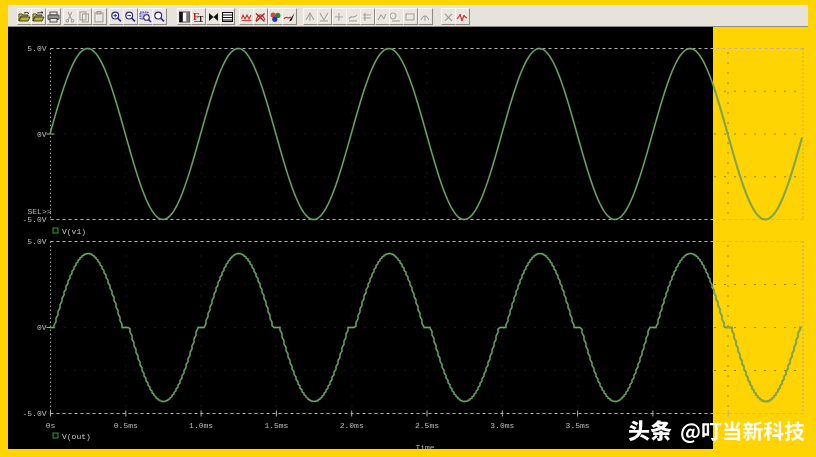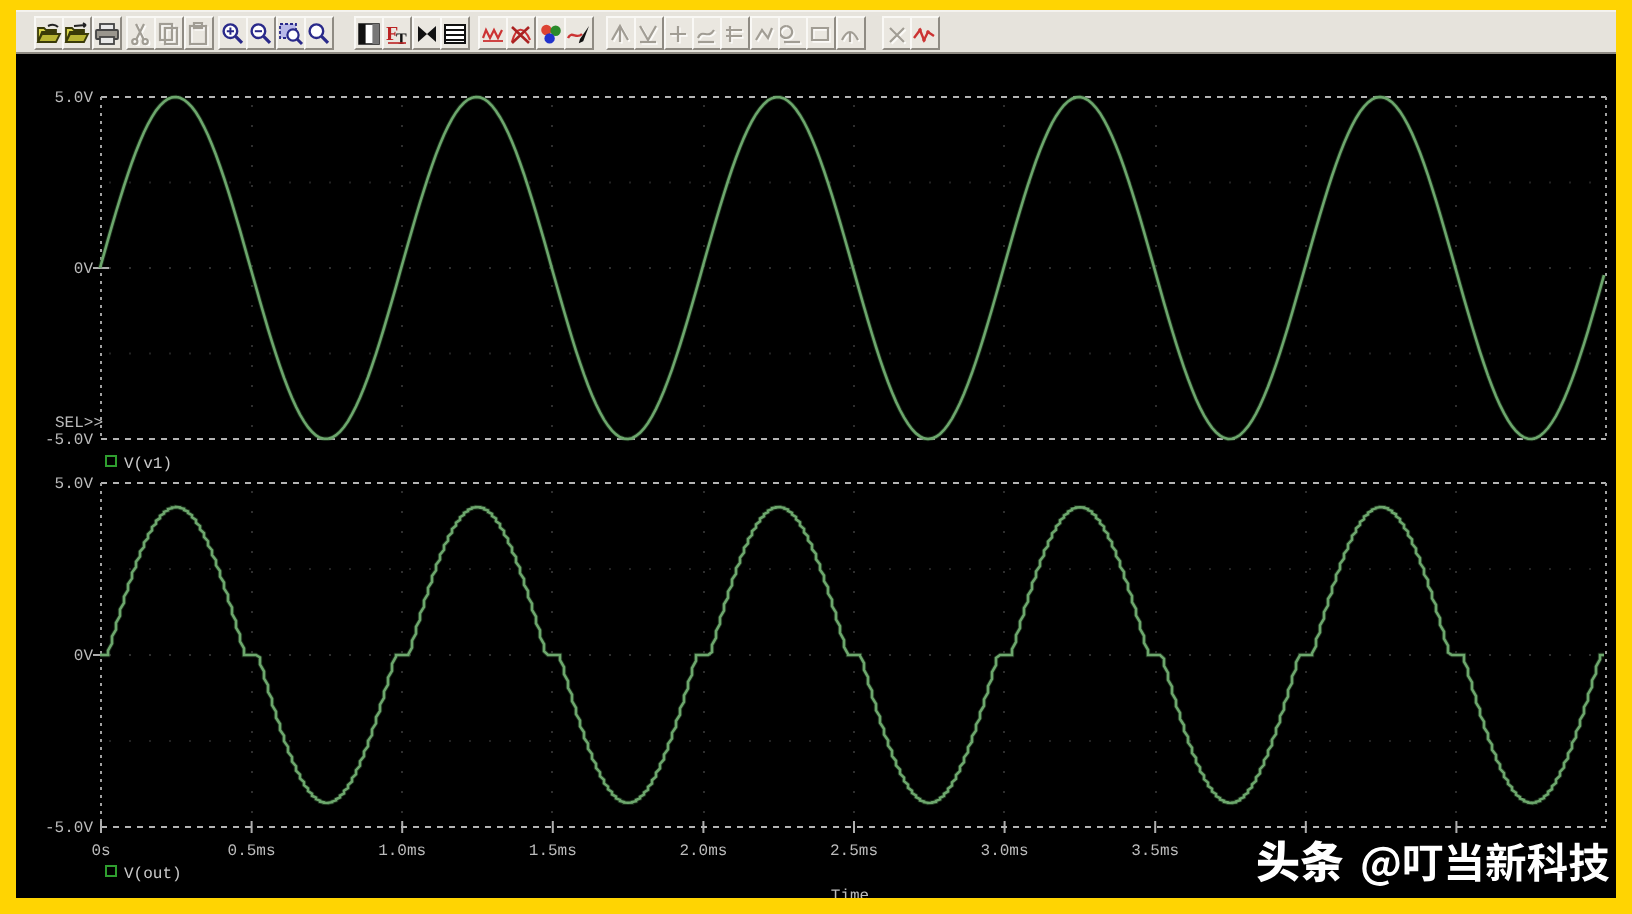--- a/index.html
+++ b/index.html
@@ -1,19 +1,19 @@
 <!DOCTYPE html>
 <html><head><meta charset="utf-8"><style>
 *{margin:0;padding:0;box-sizing:border-box}
 html,body{width:816px;height:457px;overflow:hidden;background:#ffd402;font-family:"Liberation Sans",sans-serif}
 #frame{position:absolute;left:0;top:0;width:816px;height:457px;background:#ffd402}
 #tbar{position:absolute;left:8px;top:5px;width:800px;height:22px;background:#e6e3dc;border-bottom:1px solid #8f8b83;border-top:1px solid #f4f2ee}
 .tb{position:absolute;top:2px;width:15px;height:17px;background:#eae7e0;border:1px solid;border-color:#f9f8f5 #8f8b83 #8f8b83 #f9f8f5}
 .tb svg{position:absolute;left:0px;top:2px}
-#plot{position:absolute;left:8px;top:27px;width:800px;height:422px;background:#000}
+#plot{position:absolute;left:8px;top:27px;width:705px;height:422px;background:#000}
 #plot svg{will-change:transform;transform:translateZ(0)}
 .db{stroke:#b4b4b4;stroke-width:1;stroke-dasharray:3 3;fill:none}
 .dbv{stroke:#a2a2a2;stroke-width:1;stroke-dasharray:1.5 2.5;fill:none}
 .dot{stroke:#2e2e2e;stroke-width:1;stroke-dasharray:1 9}
 .dot2{stroke:#222;stroke-width:1;stroke-dasharray:1 9}
 .tk{stroke:#aeaeae;stroke-width:1}
 .ax{font-family:"Liberation Mono",monospace;font-size:8px;fill:#bbbbbb;opacity:.999}
 .lg{fill:#c9c9c9}
 .lsq{fill:none;stroke:#2f9e2f;stroke-width:1}
 .tr{fill:none;stroke:#6da76d;stroke-width:1.3}

